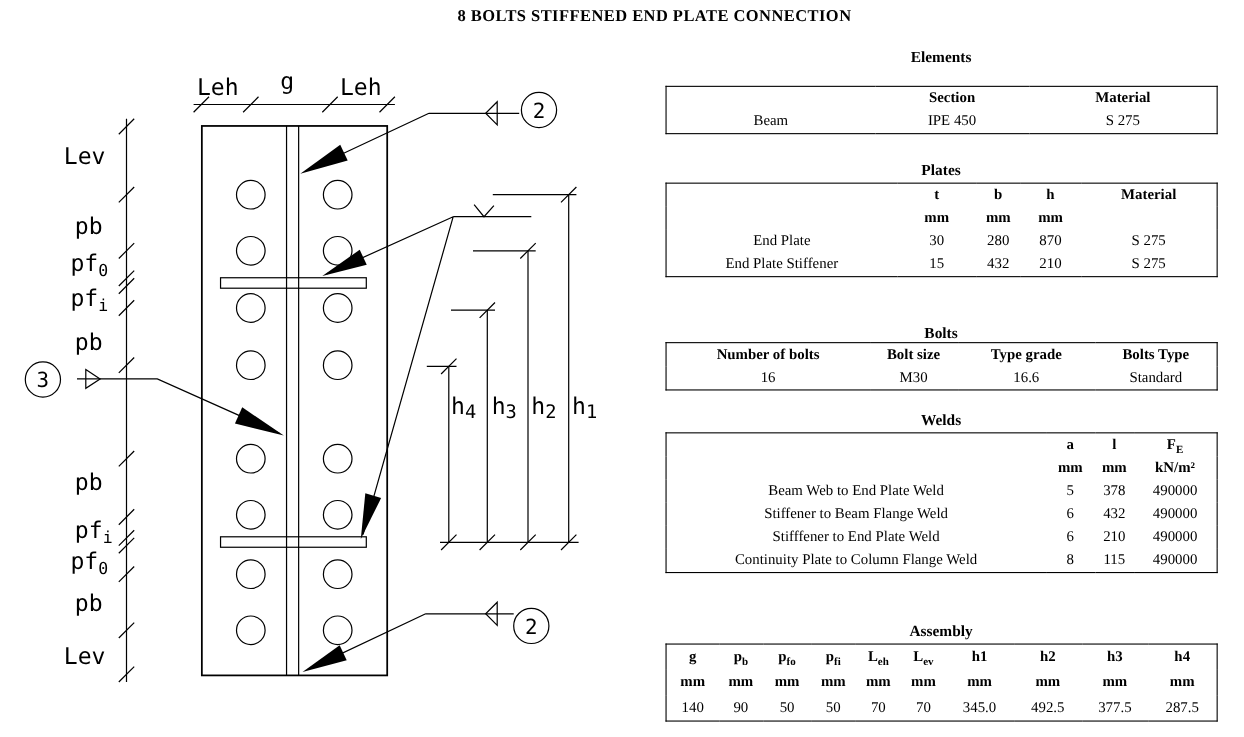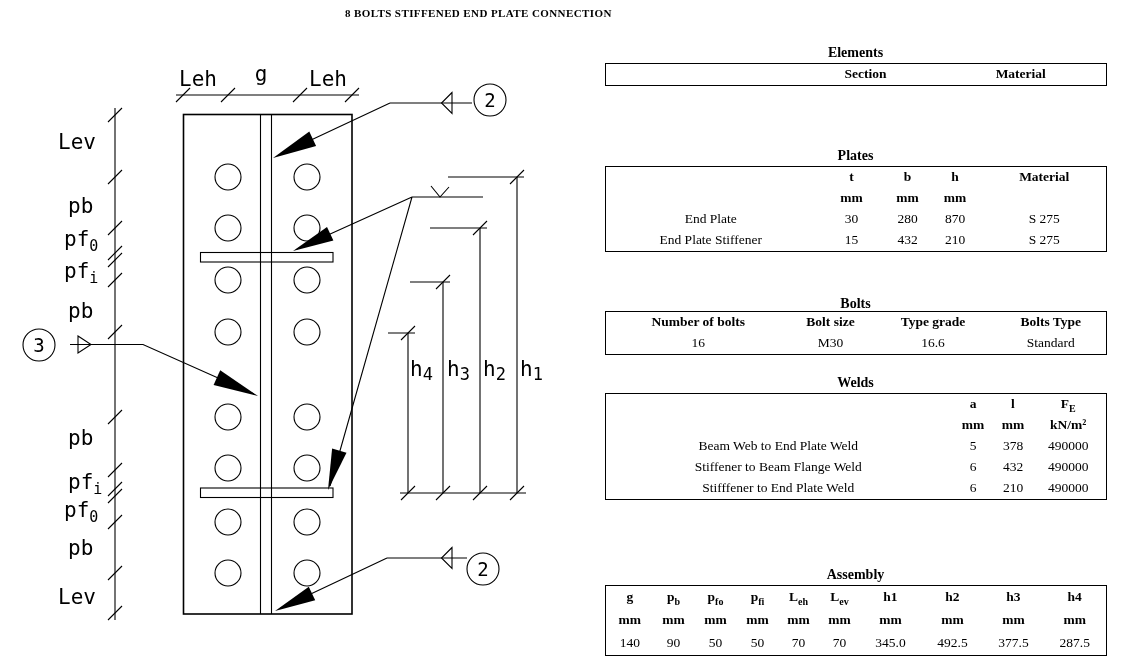--- a/index.html
+++ b/index.html
@@ -1,19 +1,19 @@
 <!DOCTYPE html>
 <html><head>
 <meta charset="utf-8">
 <style>
   html,body{margin:0;padding:0;}
   body{width:1131px;height:670px;position:relative;background:#fff;overflow:hidden;
        font-family:"Liberation Serif",serif;color:#000;}
-  .page-title{position:absolute;top:7px;left:345px;width:500px;text-align:left;
-              font-weight:bold;font-size:11px;letter-spacing:.4px;white-space:nowrap;}
+  .page-title{position:absolute;top:7px;left:345px;width:500px;text-align:center;
+              font-weight:bold;font-size:15px;letter-spacing:.4px;white-space:nowrap;}
   .tbl-title{position:absolute;left:605px;width:501px;text-align:center;
              font-weight:bold;font-size:14px;}
   table.dtable{position:absolute;left:605px;width:501px;border-collapse:collapse;
                table-layout:fixed;border:1.4px solid #000;background:#fff;}
   .dtable td{padding:0;text-align:center;font-size:13.5px;line-height:1.1;height:21px;
              font-family:"Liberation Serif",serif;overflow:hidden;white-space:nowrap;}
   .dtable tr.hdr td{font-weight:bold;}
   .dtable sub{font-size:10px;line-height:0;}
   #assembly-table td{height:23px;}
   svg{position:absolute;left:0;top:0;}
@@ -125,31 +125,36 @@
   <g>
     <path class="thin" d="M387,558 H467 M387,558 L280,608.5"></path>
     <path class="thin" d="M452,547.5 L441.5,558 L452,568.5 Z"></path>
     <path class="solid" d="M275,611 L308.8,586.7 L315.2,600.3 Z"></path>
     <circle class="thin" cx="483" cy="569" r="16"></circle>
     <text class="cnum" x="483" y="576" text-anchor="middle">2</text>
   </g>
 </svg>
 
 <div class="tbl-title" style="top:45px">Elements</div>
-<table class="dtable" style="top:63px" id="elements-table">
+<table class="dtable" style="top:78px" id="elements-table">
   <colgroup>
       <col style="width:190px">
       <col style="width:140px">
       <col style="width:171px">
     </colgroup>
   <tbody>
       <tr class="hdr">
     <td></td>
     <td>Section</td>
     <td>Material</td>
+  </tr>
+  <tr>
+    <td>Beam</td>
+    <td>IPE 450</td>
+    <td>S 275</td>
   </tr>
 </tbody>
   </table>
 
 <div class="tbl-title" style="top:148px">Plates</div>
 <table class="dtable" style="top:166px" id="plates-table">
   <colgroup>
       <col style="width:210px">
       <col style="width:72px">
       <col style="width:40px">
@@ -242,20 +247,26 @@
   <tr>
     <td>Stiffener to Beam Flange Weld</td>
     <td>6</td>
     <td>432</td>
     <td>490000</td>
   </tr>
   <tr>
     <td>Stifffener to End Plate Weld</td>
     <td>6</td>
     <td>210</td>
+    <td>490000</td>
+  </tr>
+  <tr>
+    <td>Continuity Plate to Column Flange Weld</td>
+    <td>8</td>
+    <td>115</td>
     <td>490000</td>
   </tr>
 </tbody>
   </table>
 
 <div class="tbl-title" style="top:567px">Assembly</div>
 <table class="dtable" style="top:585px" id="assembly-table">
   <colgroup>
       <col style="width:48px">
       <col style="width:40px">

